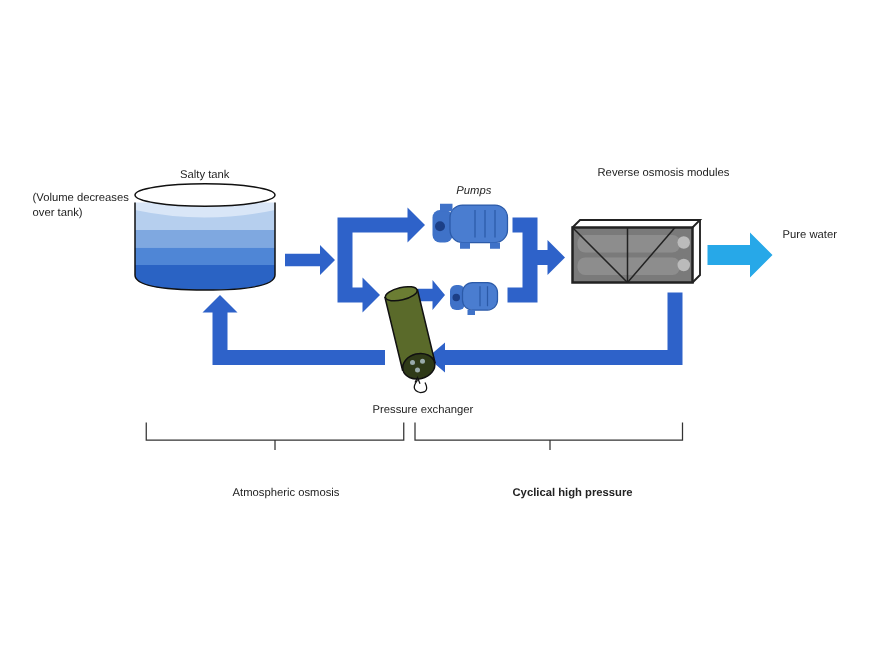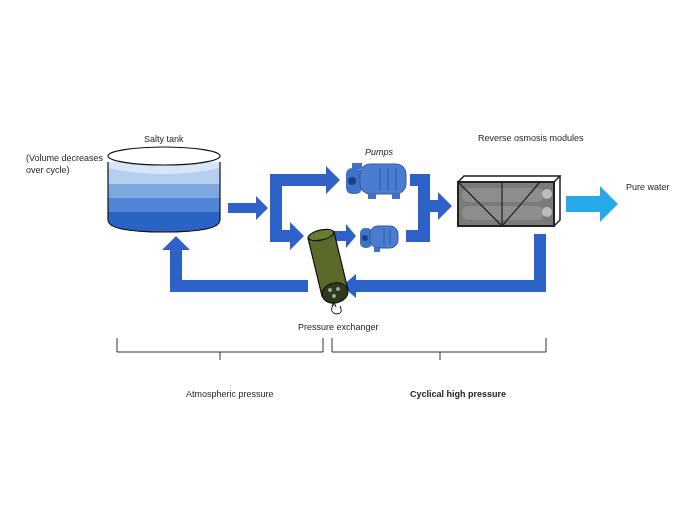--- a/index.html
+++ b/index.html
@@ -80,19 +80,19 @@
     <path d="M334 304 Q328 312 336 314 Q344 314 340 306" fill="none" stroke="#111" stroke-width="1"></path>
     <path d="M332 306 L334 302 L336 307" fill="none" stroke="#111" stroke-width="1"></path>
   </g>
 
   <path d="M117 338 L117 352 L220 352 L220 360 M220 352 L323 352 L323 338" fill="none" stroke="#333" stroke-width="1"></path>
   <path d="M332 338 L332 352 L440 352 L440 360 M440 352 L546 352 L546 338" fill="none" stroke="#333" stroke-width="1"></path>
 </svg>
 
 <div class="lbl" style="left:144px;top:134px;text-align:right;">Salty tank</div>
 <div class="lbl center" style="left:26px;top:153px;width:80px;">(Volume decreases</div>
-<div class="lbl center" style="left:26px;top:165px;width:80px;">over cycle)</div>
+<div class="lbl center" style="left:26px;top:165px;width:80px;">over tank)</div>
 <div class="lbl" style="left:365px;top:147px;font-style:italic;">Pumps</div>
 <div class="lbl" style="left:460px;top:133px;margin-left:18px;">Reverse osmosis modules</div>
 <div class="lbl" style="left:626px;top:182px;">Pure water</div>
 <div class="lbl" style="left:288px;top:322px;padding-left:10px;">Pressure exchanger</div>
-<div class="lbl" style="left:186px;top:389px;">Atmospheric pressure</div>
+<div class="lbl" style="left:186px;top:389px;">Atmospheric osmosis</div>
 <div class="lbl" style="left:410px;top:389px;font-weight:bold;">Cyclical high pressure</div>
 
 </body></html>

